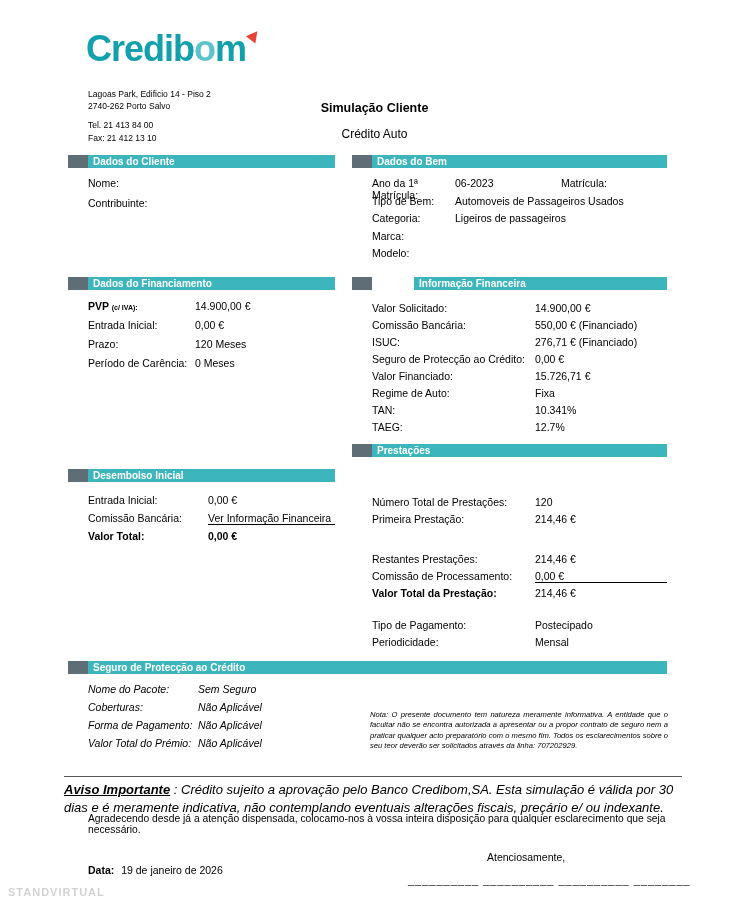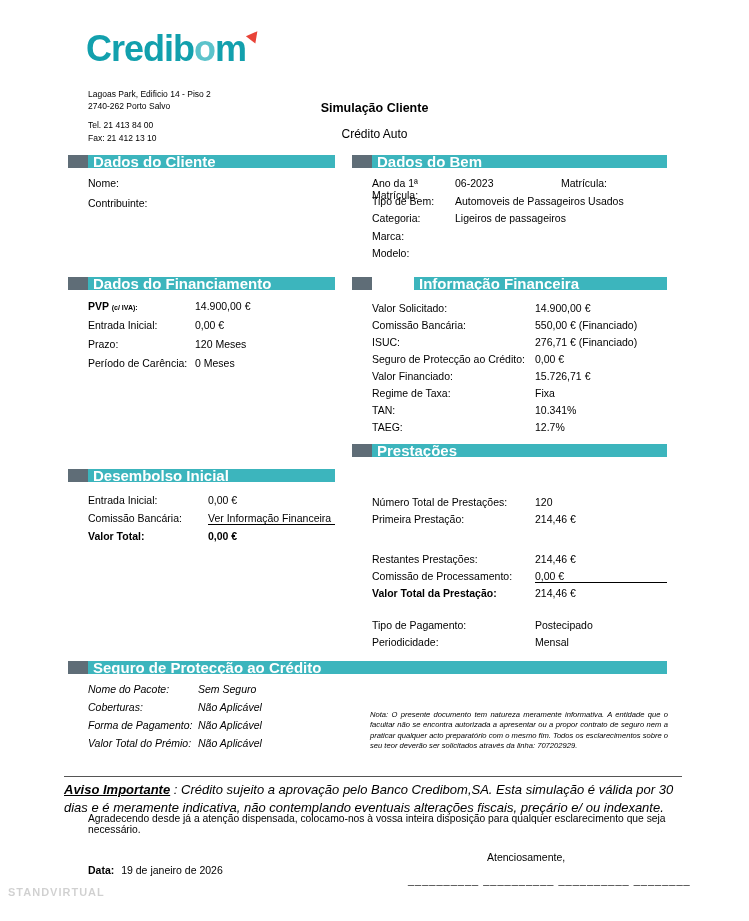--- a/index.html
+++ b/index.html
@@ -14,21 +14,21 @@
 
   .addr{position:absolute;left:88px;top:88px;font-size:8.5px;line-height:12px;}
   .telfax{position:absolute;left:88px;top:119px;font-size:8.5px;line-height:13px;}
 
   .doc-title{position:absolute;left:0;right:0;top:101px;text-align:center;font-size:12.5px;font-weight:bold;}
   .doc-subtitle{position:absolute;left:0;right:0;top:127px;text-align:center;font-size:12px;}
 
   
   .sec-head{position:absolute;height:13px;display:flex;}
   .sec-tab{width:20px;background:#5f6d77;}
-  .sec-bar{flex:1;background:#3cb5bd;color:#fff;font-weight:bold;font-size:15px;line-height:13px;padding-left:5px;}
+  .sec-bar{flex:1;background:#3cb5bd;color:#fff;font-weight:bold;font-size:10px;line-height:13px;padding-left:5px;}
 
   
   .body{position:absolute;font-size:10.5px;}
   .row{display:flex;align-items:baseline;}
   .lbl{flex-shrink:0;}
   .b{font-weight:bold;}
   .sub{font-size:7px;}
   .fill{flex:1;border-bottom:1px solid #000;}
 
   .cliente-body .row{height:20px;}  .cliente-body .lbl{width:120px;}
@@ -166,21 +166,21 @@
     </div>
     <div class="row">
       <span class="lbl">Seguro de Protecção ao Crédito:</span>
       <span class="val">0,00 €</span>
     </div>
     <div class="row">
       <span class="lbl">Valor Financiado:</span>
       <span class="val">15.726,71 €</span>
     </div>
     <div class="row">
-      <span class="lbl">Regime de Taxa:</span>
+      <span class="lbl">Regime de Auto:</span>
       <span class="val">Fixa</span>
     </div>
     <div class="row">
       <span class="lbl">TAN:</span>
       <span class="val">10.341%</span>
     </div>
     <div class="row">
       <span class="lbl">TAEG:</span>
       <span class="val">12.7%</span>
     </div>

